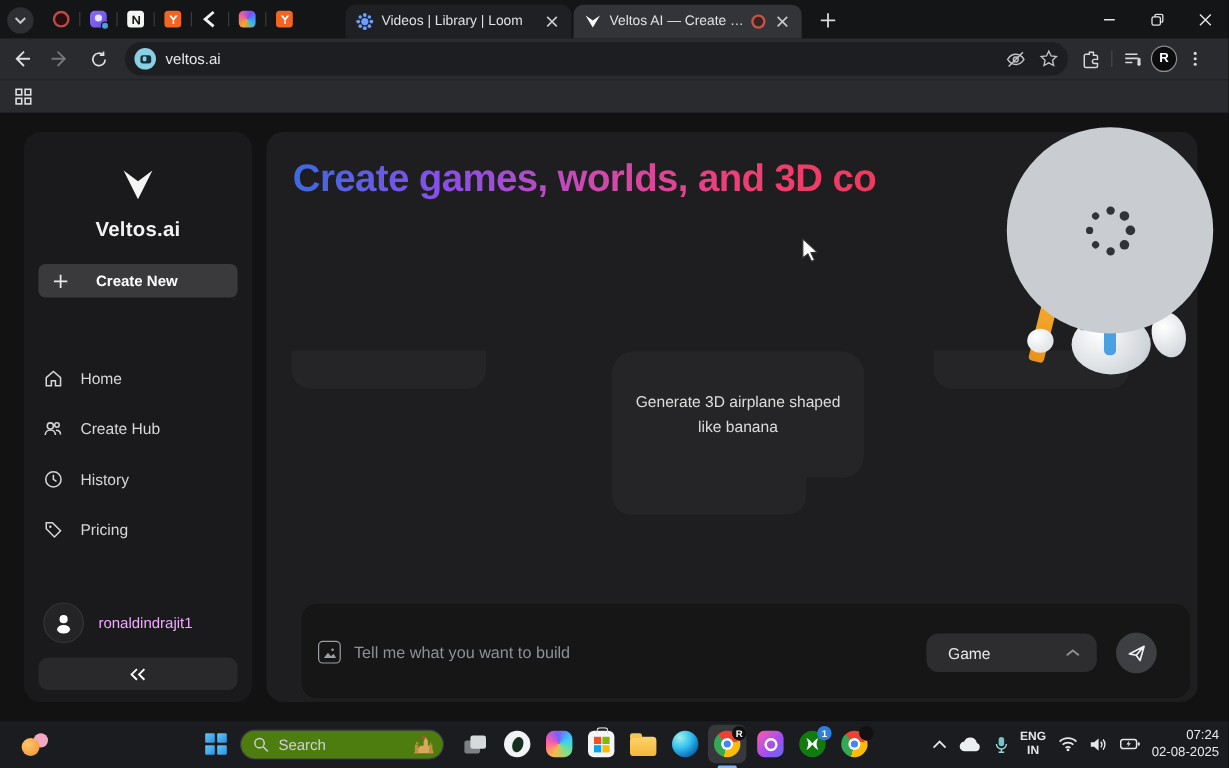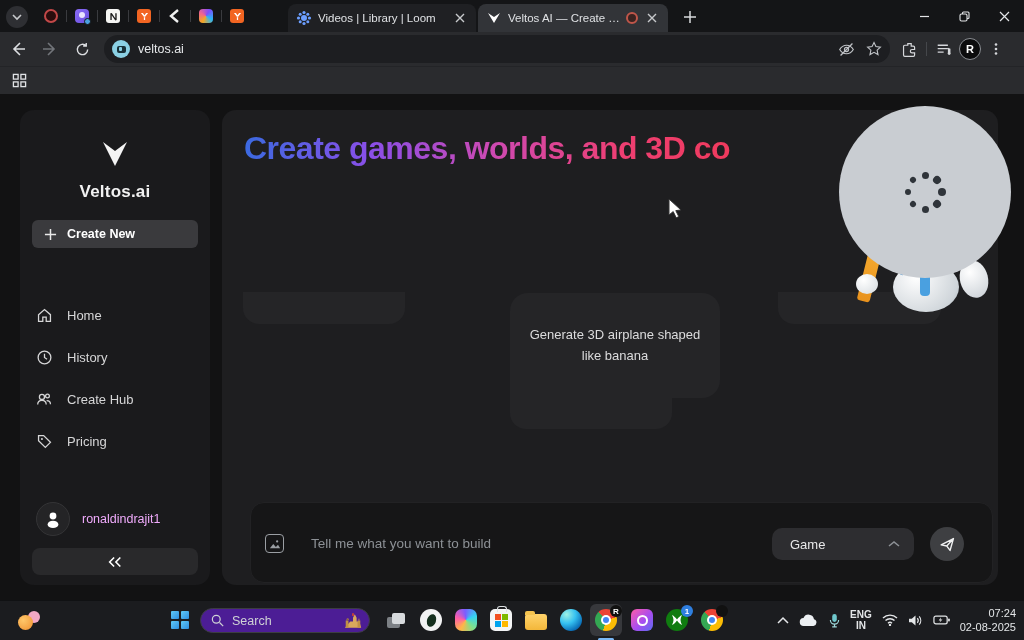--- a/index.html
+++ b/index.html
@@ -48,21 +48,21 @@
   .bookmarksbar { left:0; top:66px; width:1024px; height:28px; background:#2a2b2e; border-top:1px solid #232427; display:flex; align-items:center; }
   .grid-btn { margin-left:8px; width:22px; height:22px; display:flex; align-items:center; justify-content:center; color:#e0e2e5; }
 
   
   .pagebg { left:0; top:94px; width:1024px; height:506px; background:#121213; }
 
   .sidebar { left:20px; top:110px; width:190px; height:475px; background:#1a1a1c; border-radius:14px; }
   .logo-wrap { position:absolute; left:0; top:24px; width:190px; display:flex; justify-content:center; }
   .brand { position:absolute; top:72px; width:190px; text-align:center; color:#f2f2f2; font-size:17px; font-weight:bold; letter-spacing:.2px; }
   .create-new { position:absolute; left:12px; top:110px; width:166px; height:28px; background:#3a3a3d; border-radius:6px; display:flex; align-items:center; gap:10px; padding:0 12px; color:#fff; border:none; }
-  .create-new span { font-size:12.5px; font-weight:bold; }
+  .create-new span { font-size:12.5px; font-weight:bold;margin-left:13px; }
   .nav { position:absolute; left:0; top:184px; width:190px; display:flex; flex-direction:column; }
   .nav-item { height:42px; display:flex; align-items:center; gap:14px; padding:0 16px; color:#d6d6d7; cursor:default; }
   .nav-item svg { flex:none; }
   .nav-label { font-size:13px; }
   .user-row { position:absolute; left:16px; top:392px; display:flex; align-items:center; gap:12px; }
   .user-avatar { width:34px; height:34px; border-radius:50%; background:#242426; border:1px solid #343436; display:flex; align-items:center; justify-content:center; }
   .user-name { color:#f0abfc; font-size:12.5px; }
   .collapse-btn { position:absolute; left:12px; top:438px; width:166px; height:27px; background:#29292b; border-radius:8px; border:none; color:#fff; display:flex; align-items:center; justify-content:center; }
 
   .mainpanel { left:222px; top:110px; width:776px; height:475px; background:#1e1e20; border-radius:14px; }
@@ -71,21 +71,21 @@
     -webkit-background-clip:text; background-clip:text; color:transparent; }
   .hero-sub { position:absolute; left:24px; top:68px; font-size:21px; color:#9aa0a6; }
 
   .card { position:absolute; width:210px; }
   .card-top { height:105px; border-radius:18px 18px 18px 0; background:#252527; display:flex; align-items:center; justify-content:center; padding:0 16px; }
   .card-bottom { width:77%; height:32px; margin-top:-1px; border-radius:0 0 16px 16px; background:#252527; }
   .card-text { font-size:13px; color:#dcdcdd; text-align:center; line-height:1.55; }
 
   .composer { left:250px; top:502px; width:743px; height:81px; background:#161617; border:1px solid #222224; border-radius:14px; }
   .img-btn { position:absolute; left:14px; top:31px; width:19px; height:19px; border:1.5px solid #9b9fa4; border-radius:4px; display:flex; align-items:center; justify-content:center; color:#9b9fa4; }
-  .composer-input { position:absolute; left:60px; top:24px; width:420px; height:32px; background:transparent; border:none; outline:none; color:#5eead4; font-size:13.5px; font-family:"Liberation Sans",sans-serif; }
+  .composer-input { position:absolute; left:44px; top:24px; width:420px; height:32px; background:transparent; border:none; outline:none; color:#5eead4; font-size:13.5px; font-family:"Liberation Sans",sans-serif; }
   .composer-input::placeholder { color:#8d9196; opacity:1; }
   .mode-pill { position:absolute; left:521px; top:25px; width:142px; height:32px; background:#2d2d30; border:none; border-radius:10px; display:flex; align-items:center; justify-content:space-between; padding:0 14px 0 18px; color:#e8e8e9; }
   .mode-label { font-size:13px; }
   .send-btn { position:absolute; left:679px; top:24px; width:34px; height:34px; border-radius:50%; background:#3e3f42; border:none; display:flex; align-items:center; justify-content:center; color:#f0f1f2; }
 
   
   .mascot { left:850px; top:240px; width:150px; height:80px; z-index:5; }
   .mascot .body { position:absolute; left:43px; top:22px; width:66px; height:50px; border-radius:50%; background:radial-gradient(circle at 35% 30%,#ffffff,#cfd5da 75%,#aab2b9); }
   .mascot .arm { position:absolute; left:110px; top:20px; width:28px; height:38px; border-radius:50%; background:radial-gradient(circle at 40% 30%,#fff,#c9cfd5); transform:rotate(-14deg); }
   .mascot .strap-h { position:absolute; left:48px; top:24px; width:58px; height:9px; border-radius:5px; background:linear-gradient(90deg,#3f8fd4,#66b6ef); transform:rotate(-5deg); }
@@ -100,21 +100,21 @@
   .cursor { left:668px; top:198px; z-index:40; }
 
   
   .taskbar { left:0; top:600px; width:1024px; height:40px; background:#1b1c1f; border-top:1px solid #101113; display:flex; align-items:center; }
   .weather { position:absolute; left:18px; top:10px; width:22px; height:20px; }
   .weather .sun { position:absolute; left:0; top:4px; width:15px; height:15px; border-radius:50%; background:radial-gradient(circle at 35% 35%,#ffc76a,#f09030); }
   .weather .pink { position:absolute; right:0; top:0; width:12px; height:12px; border-radius:50%; background:#f2a8c4; }
   .tb-item { position:absolute; top:604px; width:32px; height:32px; display:flex; align-items:center; justify-content:center; border-radius:6px; }
   .start-grid { display:grid; grid-template-columns:8px 8px; grid-template-rows:8px 8px; gap:2px; }
   .start-grid i { background:linear-gradient(135deg,#5fc9f8,#2f8fe0); border-radius:1px; }
-  .searchbox { position:absolute; left:200px; top:608px; width:170px; height:25px; background:#4c1d95; border:1px solid #3c3d41; border-radius:13px; display:flex; align-items:center; padding:0 6px 0 10px; }
+  .searchbox { position:absolute; left:200px; top:608px; width:170px; height:25px; background:#4d7c0f; border:1px solid #3c3d41; border-radius:13px; display:flex; align-items:center; padding:0 6px 0 10px; }
   .searchbox span { color:#cfd2d5; font-size:12.5px; margin-left:8px; flex:1; }
   .castle { width:20px; height:17px; }
   .tv-a { position:relative; width:18px; height:15px; }
   .tv-a i { position:absolute; width:13px; height:11px; border-radius:2px; background:#9fa3a8; }
   .tv-a i:first-child { left:0; top:4px; background:#7c8085; }
   .tv-a i:last-child { right:0; top:0; background:#d7dadd; }
   .circle-app { width:22px; height:22px; border-radius:50%; background:#f2f3f4; display:flex; align-items:center; justify-content:center; }
   .circle-app i { width:9px; height:13px; border-radius:50%; background:#15301f; transform:rotate(18deg); }
   .copilot { width:22px; height:22px; border-radius:7px; background:conic-gradient(from 210deg,#ffb647,#ff5ca8,#7c5cff,#35d2f2,#7fe08a,#ffb647); }
   .store { width:22px; height:22px; border-radius:5px; background:#f4f5f6; display:flex; align-items:center; justify-content:center; position:relative; }
@@ -350,32 +350,32 @@
     </button>
     <div class="nav">
       <div class="nav-item">
         <svg width="17" height="17" viewBox="0 0 20 20">
             <path d="M3 9l7-6 7 6v8h-5v-5H8v5H3z" fill="none" stroke="#d6d6d7" stroke-width="1.5"></path>
           </svg>
         <span class="nav-label">Home</span>
       </div>
       <div class="nav-item">
         <svg width="17" height="17" viewBox="0 0 20 20">
-            <circle cx="10" cy="10" r="7.5" fill="none" stroke="#d6d6d7" stroke-width="1.5"></circle>
-            <path d="M10 5.5V10l3 2" fill="none" stroke="#d6d6d7" stroke-width="1.5"></path>
-          </svg>
-        <span class="nav-label">History</span>
-      </div>
-      <div class="nav-item">
-        <svg width="17" height="17" viewBox="0 0 20 20">
             <circle cx="7" cy="7" r="3" fill="none" stroke="#d6d6d7" stroke-width="1.5"></circle>
             <circle cx="13.5" cy="6" r="2.2" fill="none" stroke="#d6d6d7" stroke-width="1.5"></circle>
             <path d="M2 16c0-3 2.2-5 5-5s5 2 5 5M12.5 11.3c2.6 0 4.5 1.7 4.5 4.2" fill="none" stroke="#d6d6d7" stroke-width="1.5"></path>
           </svg>
         <span class="nav-label">Create Hub</span>
+      </div>
+      <div class="nav-item">
+        <svg width="17" height="17" viewBox="0 0 20 20">
+            <circle cx="10" cy="10" r="7.5" fill="none" stroke="#d6d6d7" stroke-width="1.5"></circle>
+            <path d="M10 5.5V10l3 2" fill="none" stroke="#d6d6d7" stroke-width="1.5"></path>
+          </svg>
+        <span class="nav-label">History</span>
       </div>
       <div class="nav-item">
         <svg width="17" height="17" viewBox="0 0 20 20">
             <path d="M3 3h6l8 8-6 6-8-8z" fill="none" stroke="#d6d6d7" stroke-width="1.5"></path>
             <circle cx="7" cy="7" r="1.2" fill="#d6d6d7"></circle>
           </svg>
         <span class="nav-label">Pricing</span>
       </div>
     </div>
     <div class="user-row">

